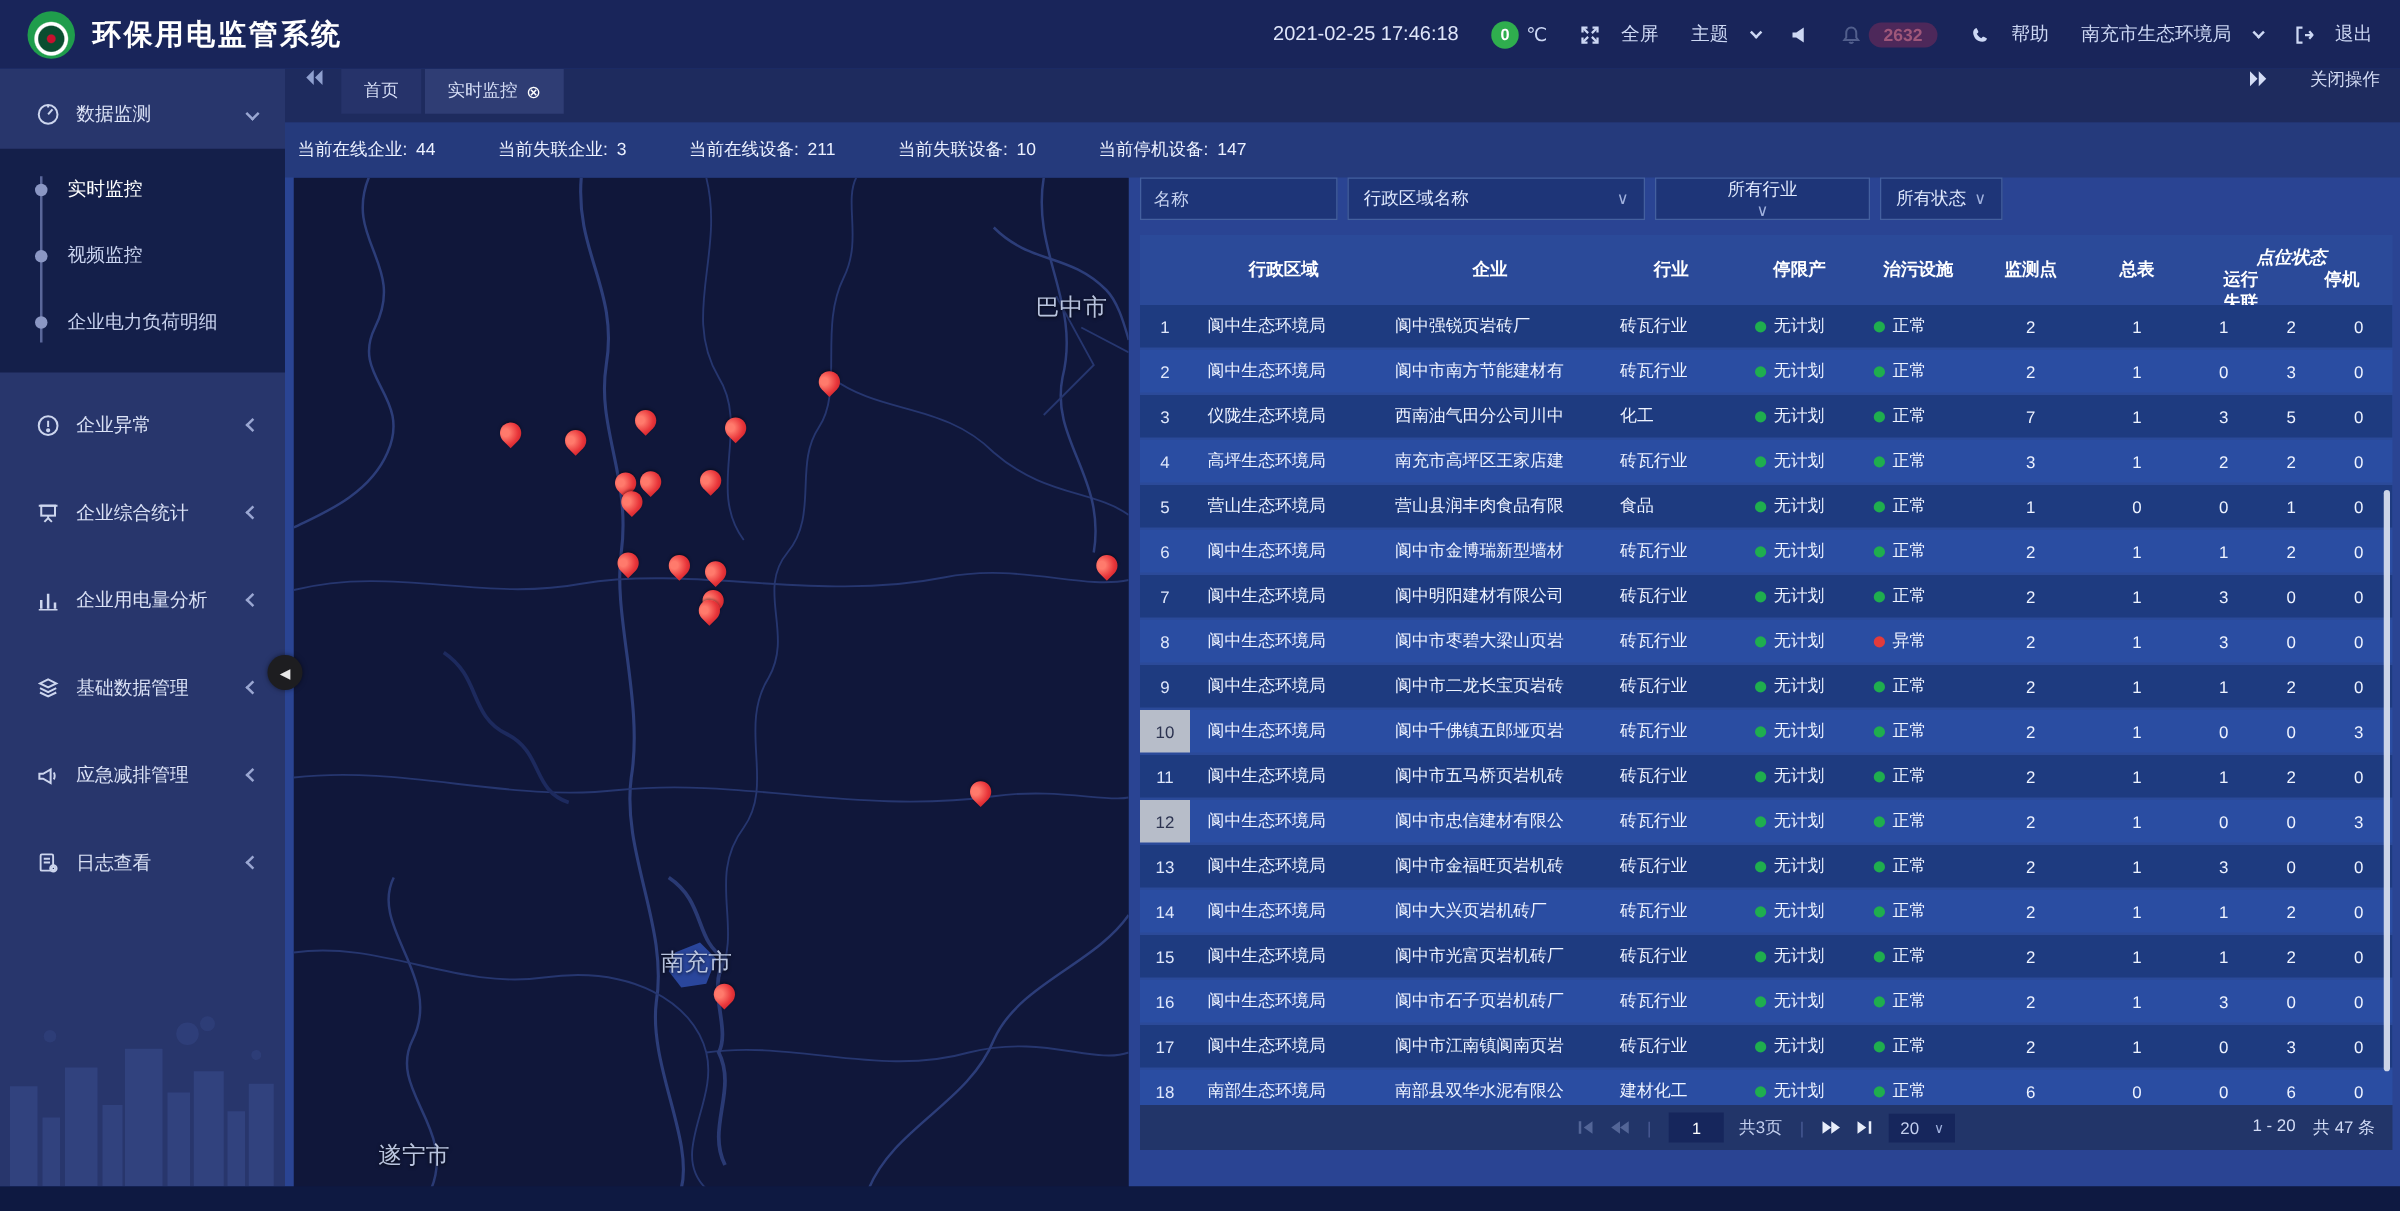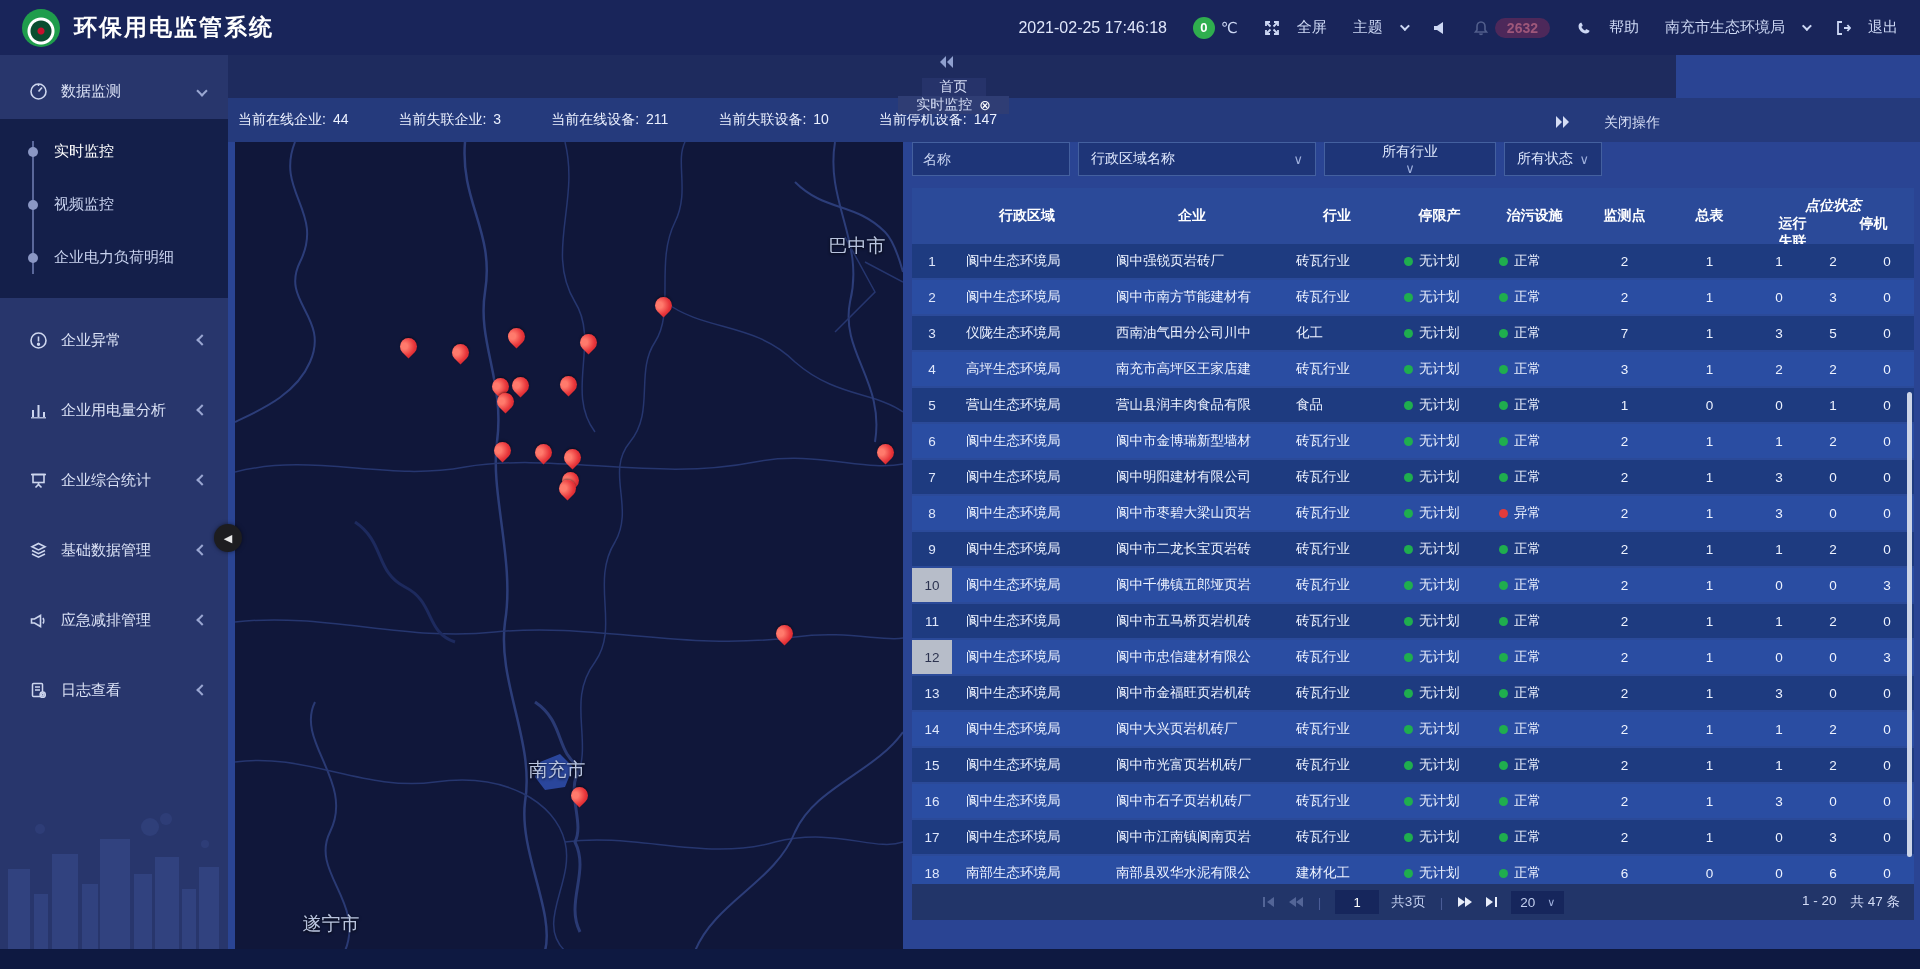--- a/index.html
+++ b/index.html
@@ -36,21 +36,21 @@
   .submenu-item { height:53px; display:flex; align-items:center; padding-left:54px; font-size:15px; color:#c9d3ef; position:relative; cursor:pointer; }
   .submenu-item::before { content:""; position:absolute; left:28px; top:50%; width:10px; height:10px; margin-top:-5px; border-radius:50%; background:#8b97c4; }
   .submenu-item.on { color:#ffffff; }
   .menu-item { margin-top:14px; }
   .skyline { position:absolute; bottom:0; left:0; width:228px; height:150px; opacity:.55; }
 
   
   .bottom-strip { position:absolute; left:0; top:949px; width:1920px; height:20px; background:#0e1941; z-index:25; }
 
   
-  .tabbar { position:absolute; left:228px; top:55px; width:1448px; height:43px; background:#1e2b5e; display:flex; align-items:center; padding:0 16px; z-index:10;flex-direction:column; }
+  .tabbar { position:absolute; left:228px; top:55px; width:1692px; height:43px; background:#1e2b5e; display:flex; align-items:flex-start; padding:0 16px; z-index:10; }
   .tab-nav { color:#8fa0cf; margin:0 10px 9px 0; display:flex; }
   .tab { height:36px; display:flex; align-items:center; padding:0 18px; font-size:14px; color:#d5ddf5; background:#26336a; margin-left:3px; cursor:pointer; }
   .tab.active { background:#2f3d74; }
   .tab .close { display:none; margin-left:7px; font-size:14px; color:#fff; }
   .tab.has-close .close { display:inline; }
   .tab-right { margin-left:auto; display:flex; align-items:center; gap:34px; margin-bottom:9px; color:#d5ddf5; font-size:14px; }
 
   
   .statsbar { position:absolute; left:228px; top:98px; width:1692px; height:44px; background:#253a7c; display:flex; align-items:center; padding-left:10px; gap:50px; font-size:14px; color:#ecf1ff; z-index:5; }
   .stat { display:flex; gap:7px; white-space:nowrap; }
@@ -193,37 +193,37 @@
           <circle cx="9.5" cy="9.5" r="7.5"></circle>
           <path d="M9.5 5.5 v5"></path>
           <circle cx="9.5" cy="13.2" r="0.9" fill="#cdd6ee"></circle>
         </svg>
     </span>
     <span class="menu-label">企业异常</span>
     <span class="chev left"></span>
   </div>
   <div class="menu-item">
     <span class="menu-ico">
-      <svg width="19" height="19" viewBox="0 0 19 19" fill="none" stroke="#cdd6ee" stroke-width="2">
-          <path d="M4 16 V9 M9.5 16 V4 M15 16 V11"></path>
-          <path d="M2 16.8 H17" stroke-width="1.2"></path>
-        </svg>
-    </span>
-    <span class="menu-label">企业用电量分析</span>
-    <span class="chev left"></span>
-  </div>
-  <div class="menu-item">
-    <span class="menu-ico">
       <svg width="19" height="19" viewBox="0 0 19 19" fill="none" stroke="#cdd6ee" stroke-width="1.6">
           <path d="M2 3.5 H17"></path>
           <rect x="4" y="3.5" width="11" height="8"></rect>
           <path d="M9.5 11.5 v2 M6.5 16.5 l3-3 3 3"></path>
         </svg>
     </span>
     <span class="menu-label">企业综合统计</span>
+    <span class="chev left"></span>
+  </div>
+  <div class="menu-item">
+    <span class="menu-ico">
+      <svg width="19" height="19" viewBox="0 0 19 19" fill="none" stroke="#cdd6ee" stroke-width="2">
+          <path d="M4 16 V9 M9.5 16 V4 M15 16 V11"></path>
+          <path d="M2 16.8 H17" stroke-width="1.2"></path>
+        </svg>
+    </span>
+    <span class="menu-label">企业用电量分析</span>
     <span class="chev left"></span>
   </div>
   <div class="menu-item">
     <span class="menu-ico">
       <svg width="19" height="19" viewBox="0 0 19 19" fill="none" stroke="#cdd6ee" stroke-width="1.6">
           <path d="M9.5 2.5 L16 5.7 L9.5 8.9 L3 5.7 Z"></path>
           <path d="M3 9.5 L9.5 12.7 L16 9.5"></path>
           <path d="M3 13 L9.5 16.2 L16 13"></path>
         </svg>
     </span>

